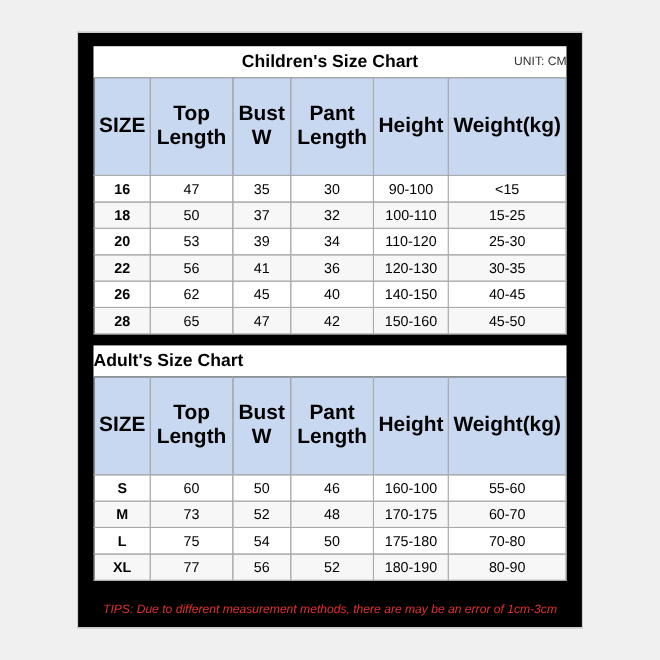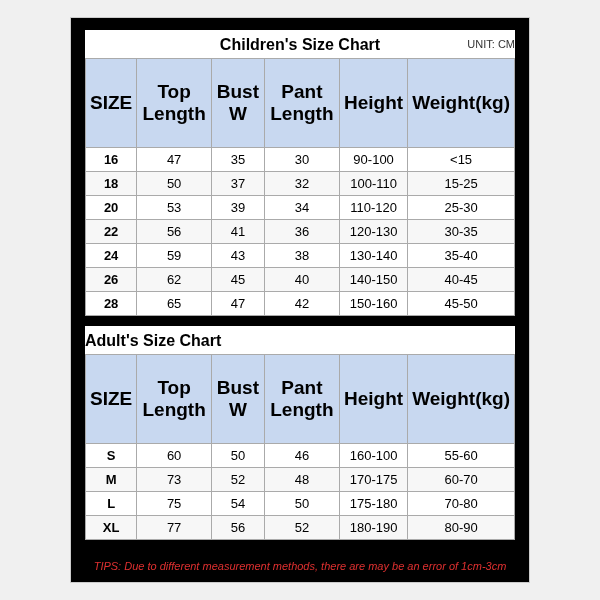--- a/index.html
+++ b/index.html
@@ -130,28 +130,20 @@
         </tr>
         <tr>
           <td>22</td>
           <td>56</td>
           <td>41</td>
           <td>36</td>
           <td>120-130</td>
           <td>30-35</td>
         </tr>
         <tr>
-          <td>24</td>
-          <td>59</td>
-          <td>43</td>
-          <td>38</td>
-          <td>130-140</td>
-          <td>35-40</td>
-        </tr>
-        <tr>
           <td>26</td>
           <td>62</td>
           <td>45</td>
           <td>40</td>
           <td>140-150</td>
           <td>40-45</td>
         </tr>
         <tr>
           <td>28</td>
           <td>65</td>

